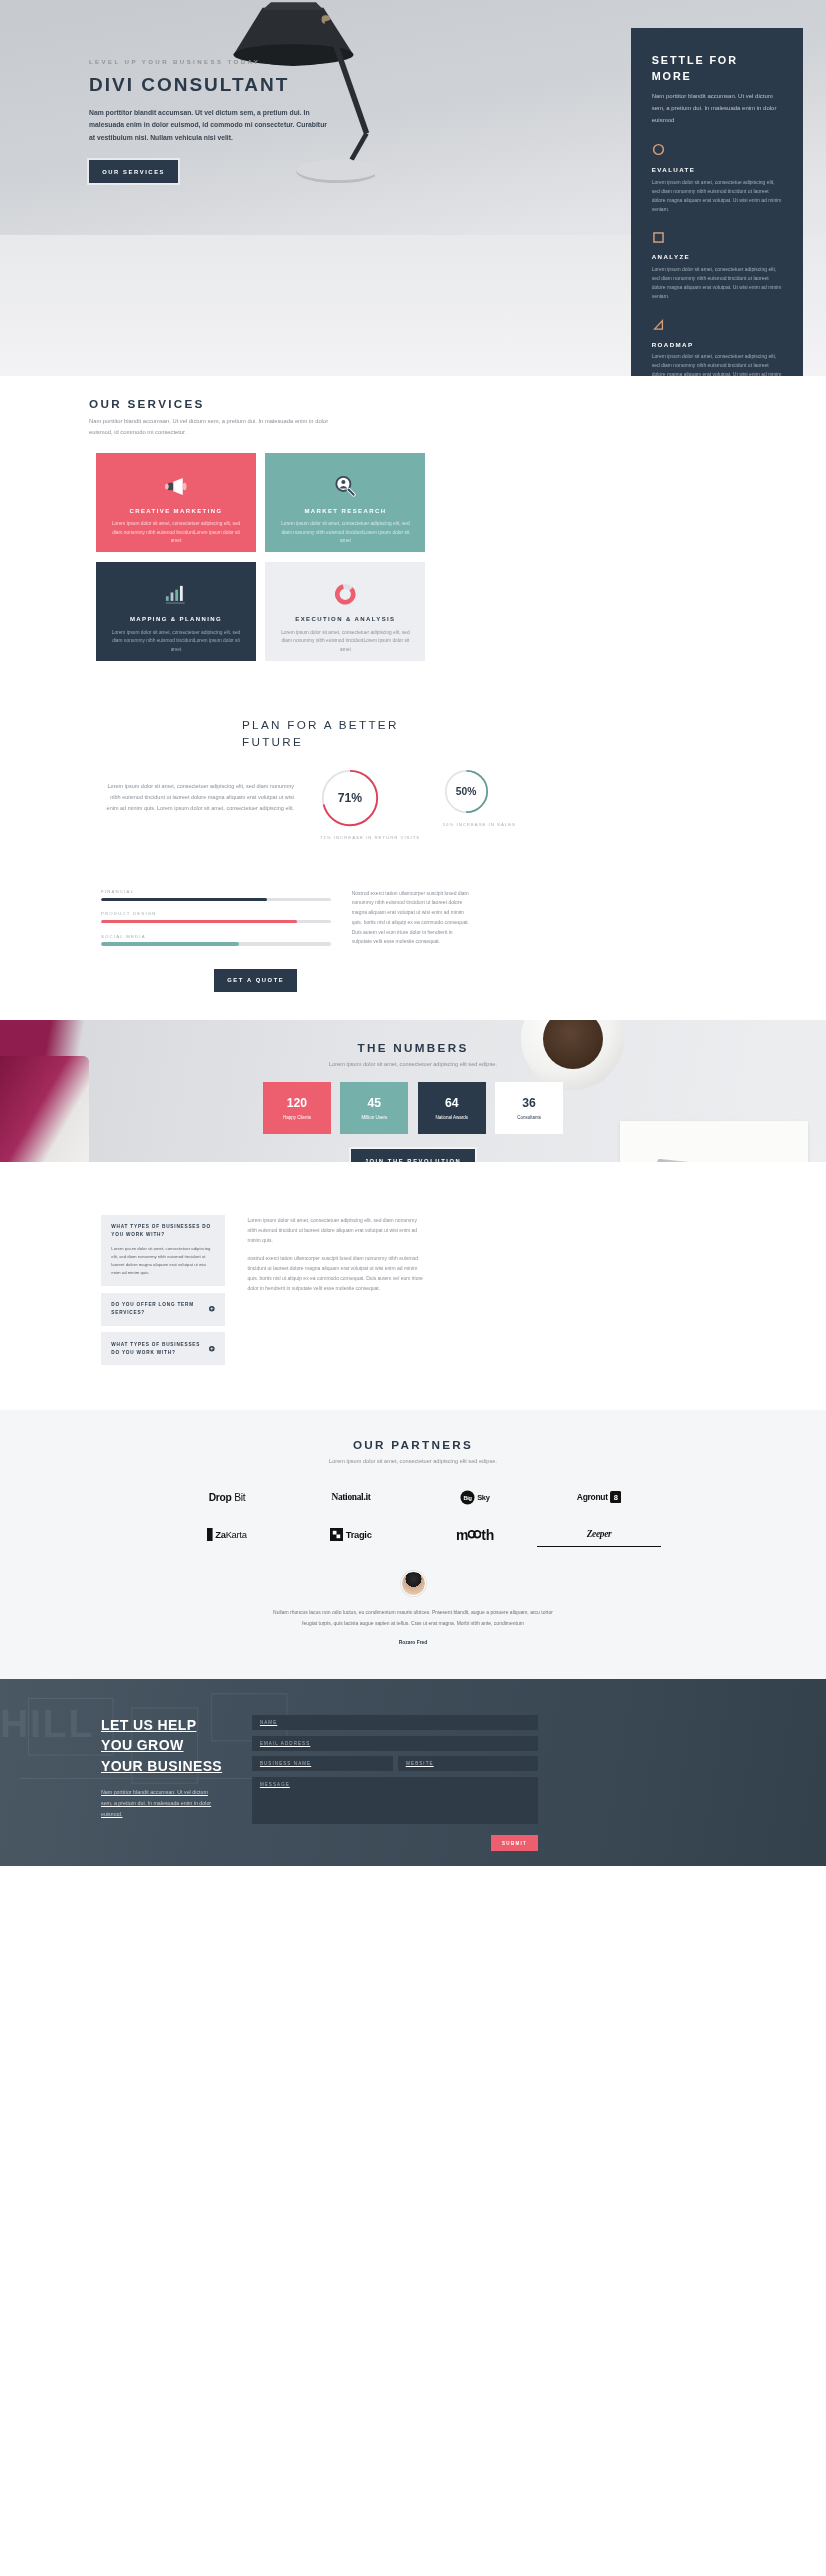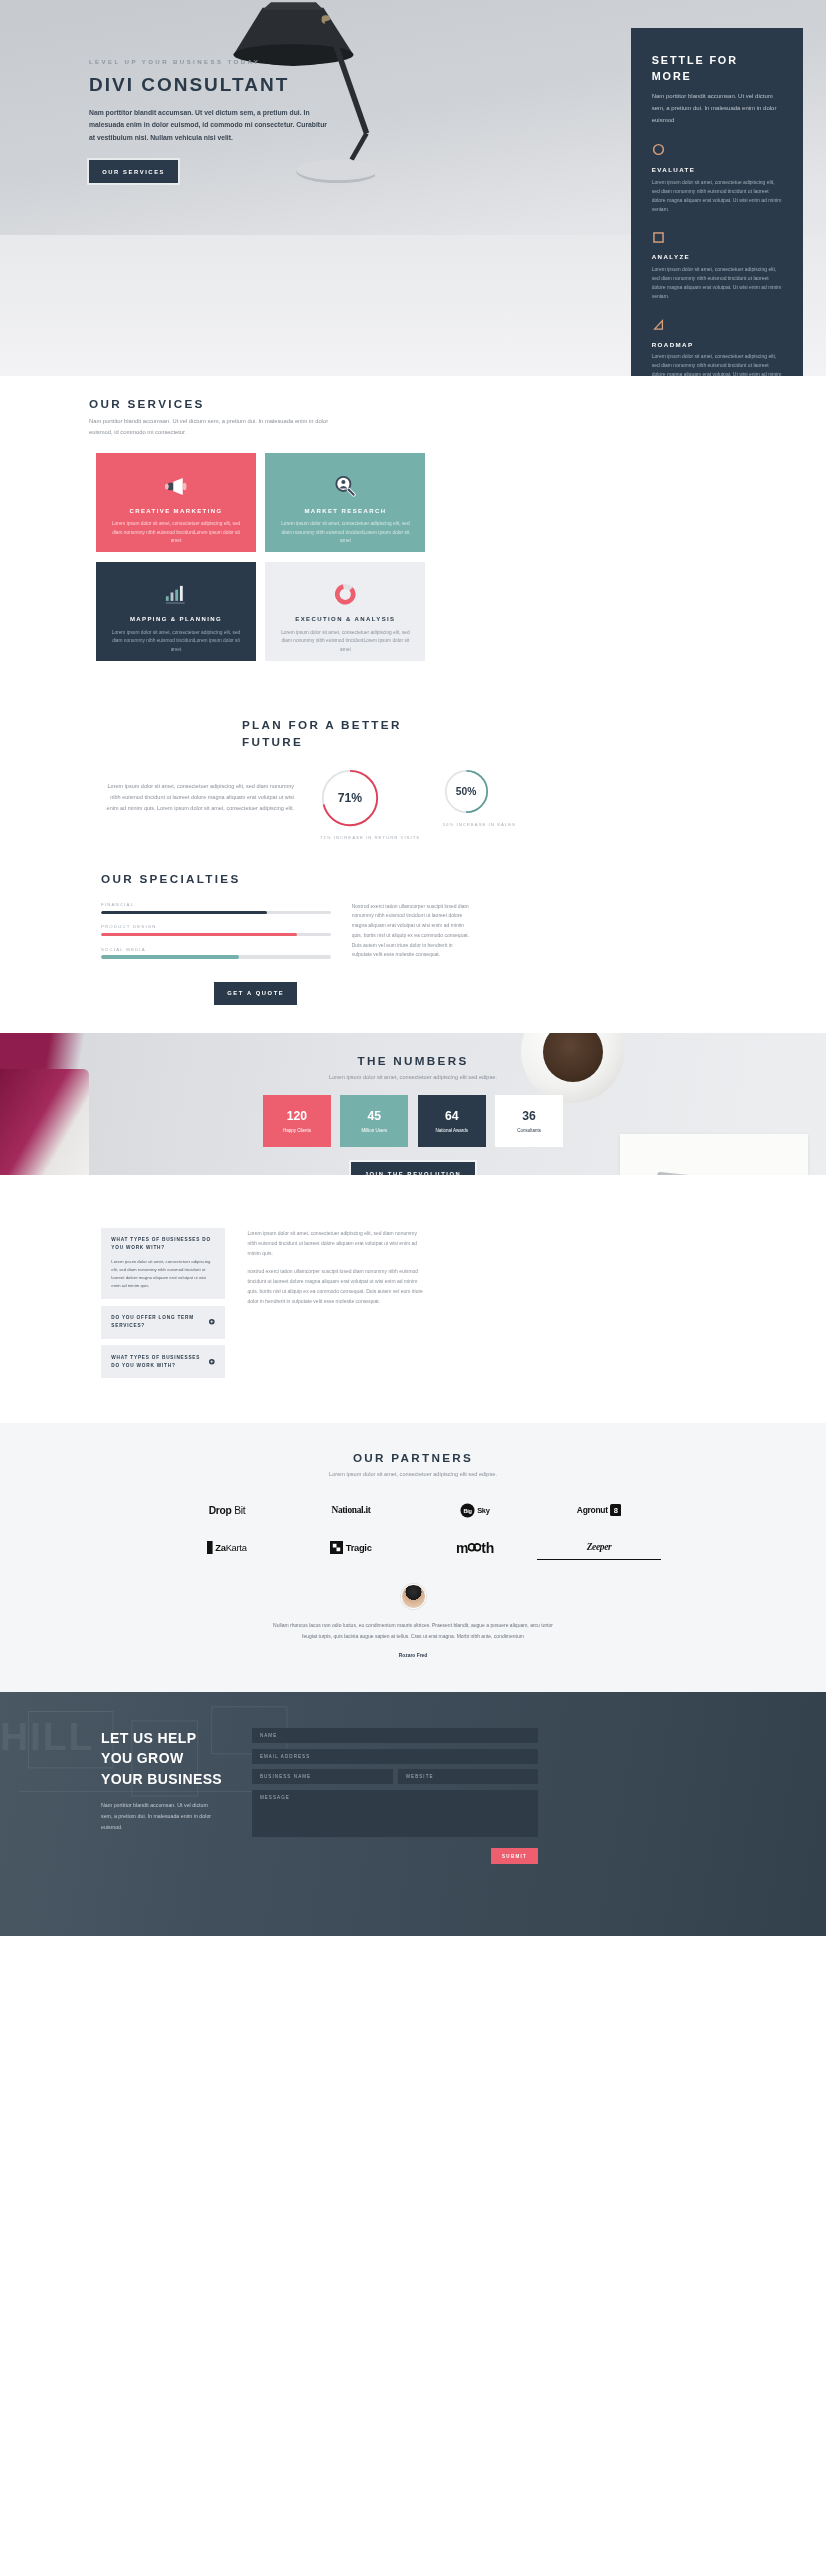--- a/index.html
+++ b/index.html
@@ -77,21 +77,21 @@
   .c-teal { background:#76b0ab; color:#fff; }
   .c-teal .card-p { color:#d4e7e5; }
   .c-dark { background:#2b3a4a; color:#fff; }
   .c-dark .card-p { color:#9aa6b3; }
   .c-light { background:#eceef1; color:#2b3a4a; }
   .c-light .card-p { color:#8e959e; }
 
   
   .plan { padding:17px 0 9.4px; }
   .plan-title {
-    font-size:11.7px; letter-spacing:2.3px; font-weight:700; color:#2b3a4a;
+    font-size:11.7px; letter-spacing:2.3px; font-weight:400; color:#2b3a4a;
     width:188px; margin-left:242px; line-height:1.5;
   }
   .plan-row { display:flex; align-items:flex-start; margin-top:17px; }
   .plan-para {
     width:193px; margin-left:101px; font-size:5.5px; line-height:2; color:#8a9098;
     text-align:right; padding-top:13px;
   }
   .circles { display:flex; gap:22.5px; margin-left:26px; }
   .circ-wrap { text-align:center; }
   .circ { position:relative; }
@@ -173,21 +173,21 @@
     row-gap:13px; margin-top:20.7px; }
   .pt-logo { height:24.4px; display:flex; align-items:center; justify-content:center;
     font-size:10.3px; font-weight:700; color:#111; letter-spacing:-0.3px; }
   .avatar { width:25px; height:25px; border-radius:50%; margin:24.4px auto 0;
     background:radial-gradient(circle at 50% 30%,#2e2e2e 0%,#1a1a1a 40%,#cfa98c 41%,#e3c3a6 70%,#d9d9d9 100%);
     border:1.9px solid #fff; box-shadow:0 0 0 0.9px #e2e3e5; overflow:hidden; }
   .quote { width:291px; margin:11.3px auto 0; font-size:5px; line-height:2.05; color:#6c737c; }
   .quote-name { font-size:4.9px; font-weight:700; color:#2b3a4a; margin-top:12.2px; }
 
   
-  .contact { position:relative; height:244px; background:#3d4b58; overflow:hidden; color:#fff; }
+  .contact { position:relative; height:187px; background:#3d4b58; overflow:hidden; color:#fff;text-decoration:underline; }
   .ct-bg {
     position:absolute; inset:0;
     background:linear-gradient(100deg,#4a5864 0%,#414f5c 30%,#3a4854 70%,#33414d 100%);
   }
   .ct-ghost { position:absolute; left:0; top:22.5px; font-size:39px; font-weight:700;
     color:rgba(255,255,255,.07); letter-spacing:1.9px; }
   .ct-lines { position:absolute; left:19px; top:9.4px; width:282px; height:113px; opacity:.08; }
   .ct-inner { position:relative; z-index:2; display:flex; padding:36px 0 0 101px; gap:24.4px; }
   .ct-h { font-size:14px; font-weight:700; line-height:1.45; letter-spacing:0.4px; width:127px; }
   .ct-p { font-size:5.3px; line-height:2; color:#c0c8d0; margin-top:11.3px; width:113px; }
@@ -350,21 +350,20 @@
             <div class="circ-val">50%</div>
           </div>
           <div class="circ-cap">50% INCREASE IN SALES</div>
         </div>
 
       </div>
     </div>
   </section>
 
   <section class="spec">
-    <h2 class="spec-title">OUR SPECIALTIES</h2>
     <div class="spec-row">
       <div class="bars">
 
         <div class="bar-item">
           <div class="bar-label">FINANCIAL</div>
           <div class="bar-track">
             <div class="bar-fill" style="width:72%;background:#2b3a4a;"></div>
           </div>
         </div>
 

